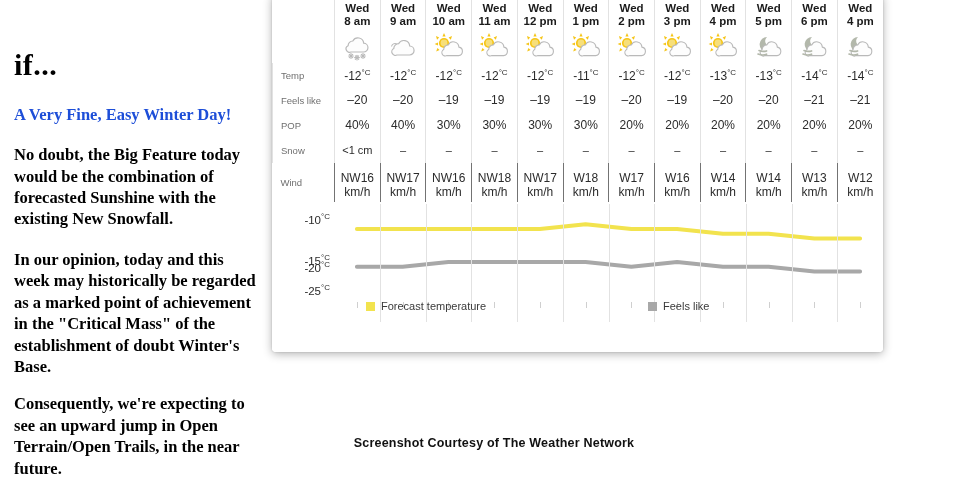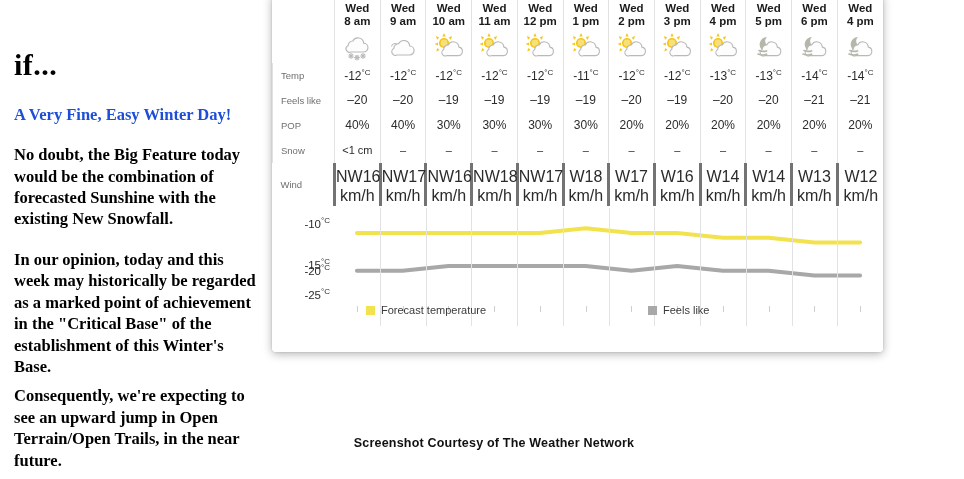--- a/index.html
+++ b/index.html
@@ -35,21 +35,21 @@
     margin:22px 0 0 0;
     line-height:1.28;
   }
   .para{
     font-size:16.5px;
     font-weight:bold;
     color:#000;
     line-height:1.30;
     margin:19px 0 0 0;
   }
-  .para.tight{margin-top:8px;}
+  .para.tight{margin-top:16px;}
   
   .wx-shadow{
     position:absolute;
     left:272px;top:-6px;
     width:611px;height:358px;
     background:#ffffff;
     border-radius:4px;
     box-shadow:0 2px 10px rgba(0,0,0,0.30), 0 0 2px rgba(0,0,0,0.18);
   }
   .wx-panel{
@@ -114,25 +114,25 @@
   td.val{
     font-size:12px;
     color:#2b2b2b;
     height:25px;
     border-left:1px solid #e2e2e2;
     font-family:"Liberation Sans", sans-serif;
   }
   td.val .deg{font-size:8px;vertical-align:super;}
   td.snowval{font-size:11px;color:#2b2b2b;}
   td.windval{
-    font-size:16px;
+    font-size:12px;
     color:#2b2b2b;
     line-height:1.18;
     height:34px;
-    border-left:3px solid #737373;
+    border-left:1px solid #737373;
     padding-top:5px !important;
   }
   .windunit{display:block;}
   tr.rtemp td, tr.rfeels td, tr.rpop td, tr.rsnow td{border-left:1px solid #e2e2e2;}
   
   .chart-wrap{
     position:relative;
     height:118px;
     margin-top:2px;
   }
@@ -202,21 +202,21 @@
   }
   .cap-shift{margin-left:36px;}
 </style>
 </head>
 <body>
 
 <div class="left-col">
   <div class="headline">if...</div>
   <div class="subhead">A Very Fine, Easy Winter Day!</div>
   <div class="para">No doubt, the Big Feature today would be the combination of forecasted Sunshine with the existing New Snowfall.</div>
-  <div class="para">In our opinion, today and this week may historically be regarded as a marked point of achievement in the "Critical Base" of  the establishment of this Winter's Base.</div>
+  <div class="para">In our opinion, today and this week may historically be regarded as a marked point of achievement in the "Critical Mass" of  the establishment of doubt Winter's Base.</div>
   <div class="para tight">Consequently, we're expecting to see an upward jump in Open Terrain/Open Trails, in the near future.</div>
 </div>
 
 <div class="wx-shadow"></div>
 <div class="wx-panel">
   <div class="wx-inner">
 
     <table class="wx-table">
       <colgroup>
         <col class="lbl">

